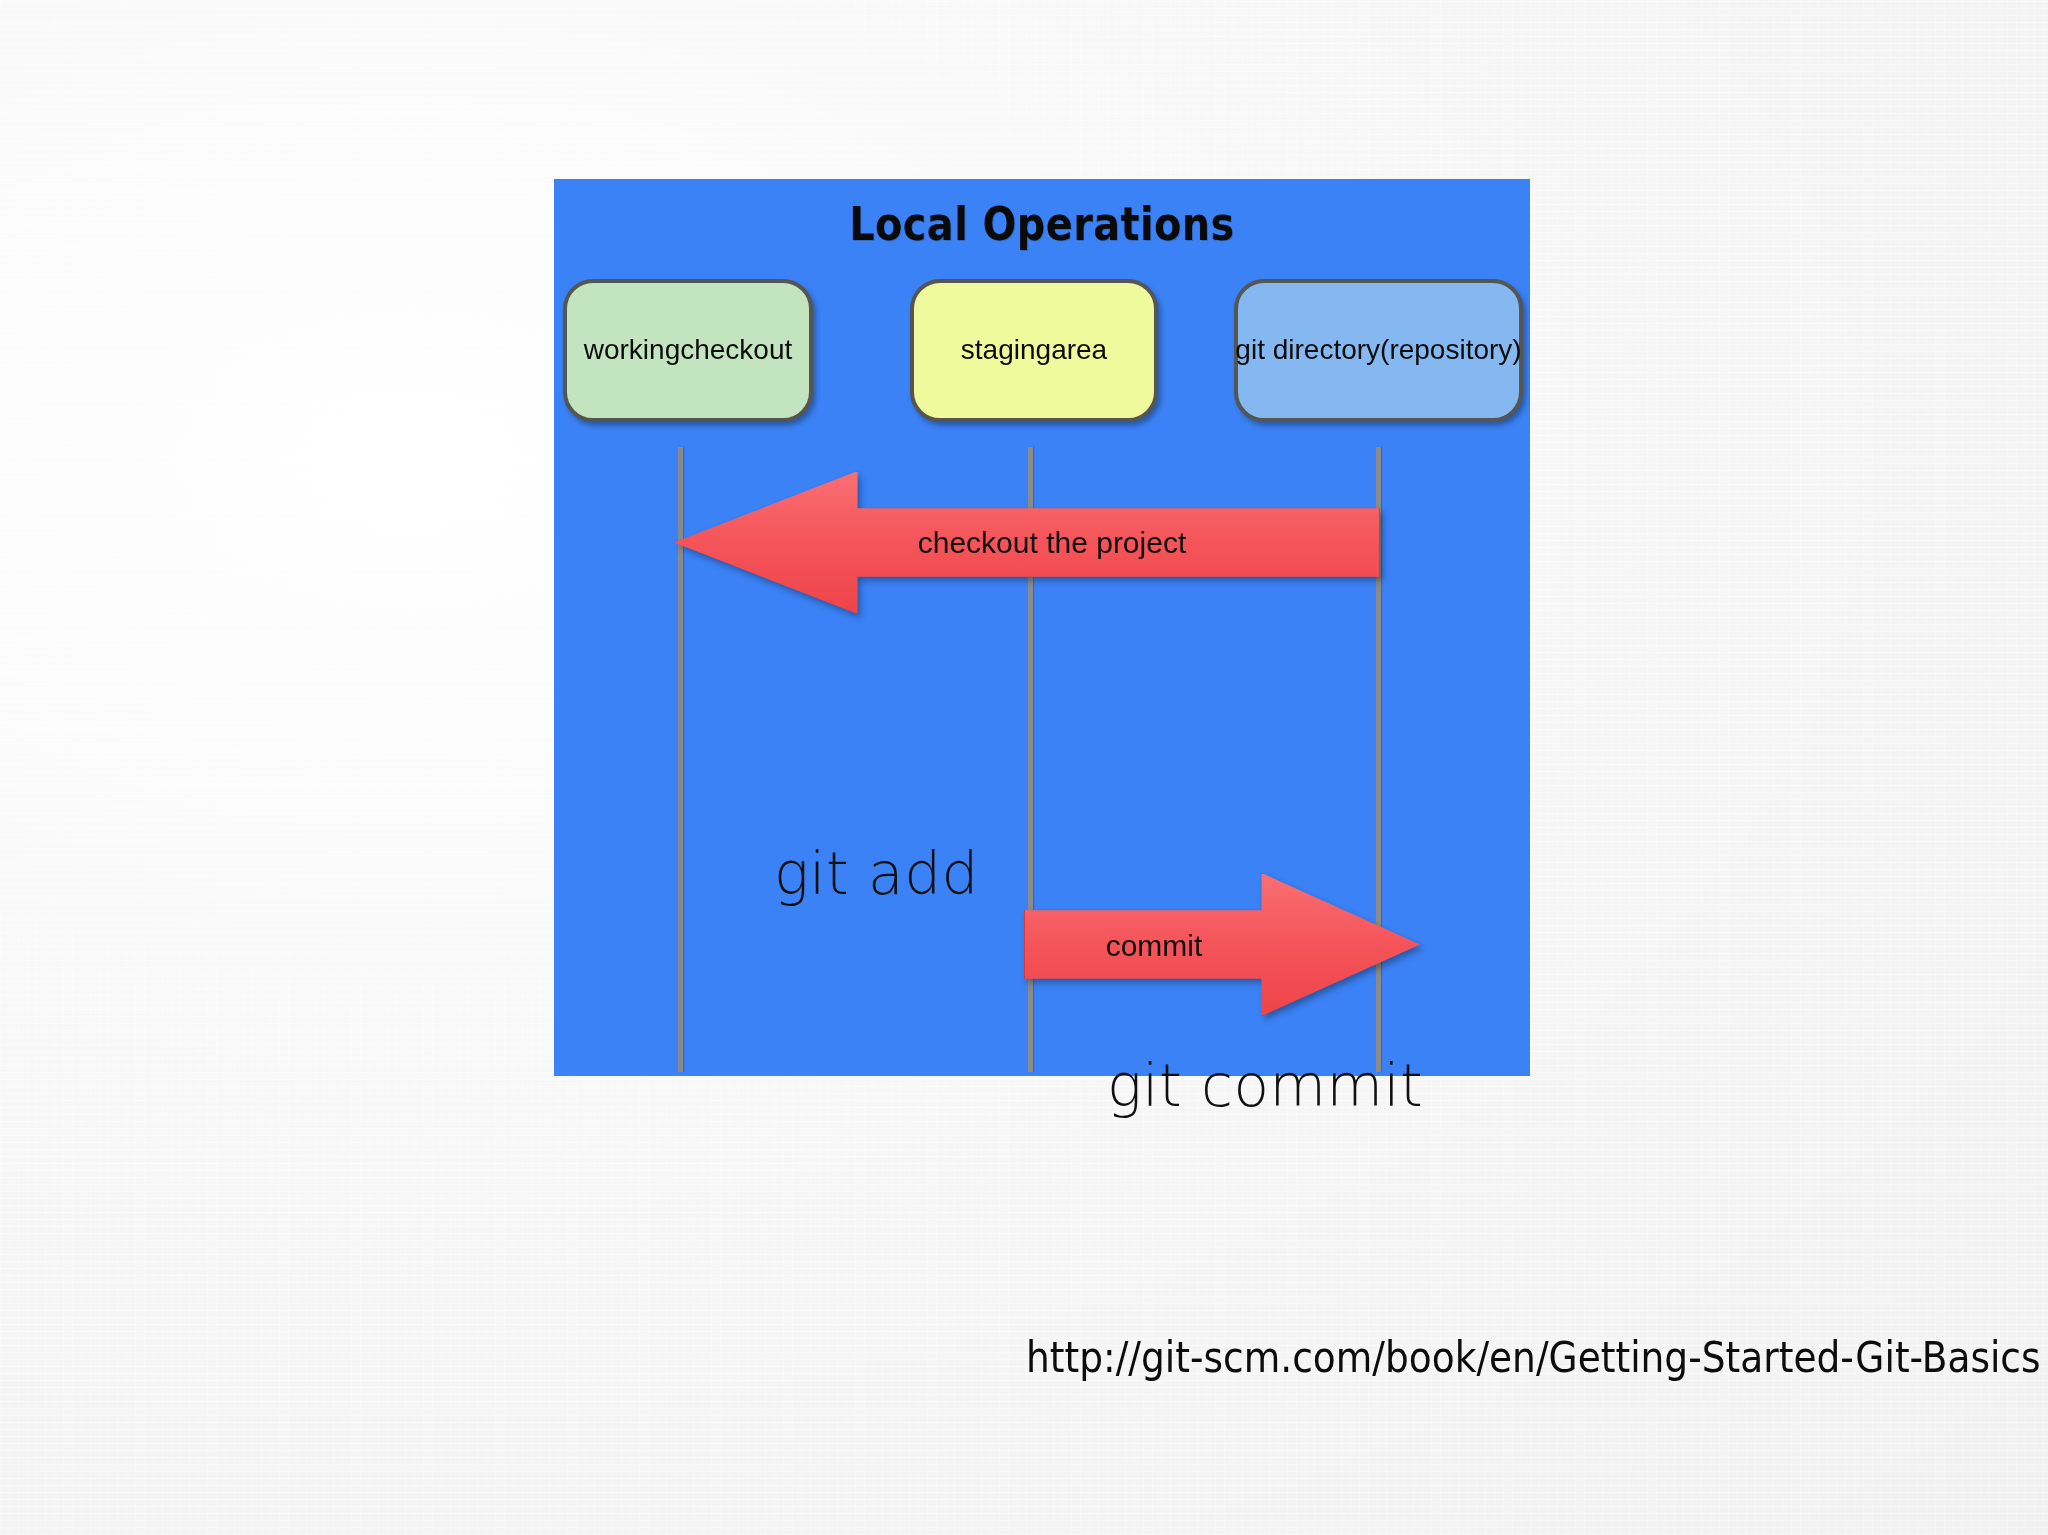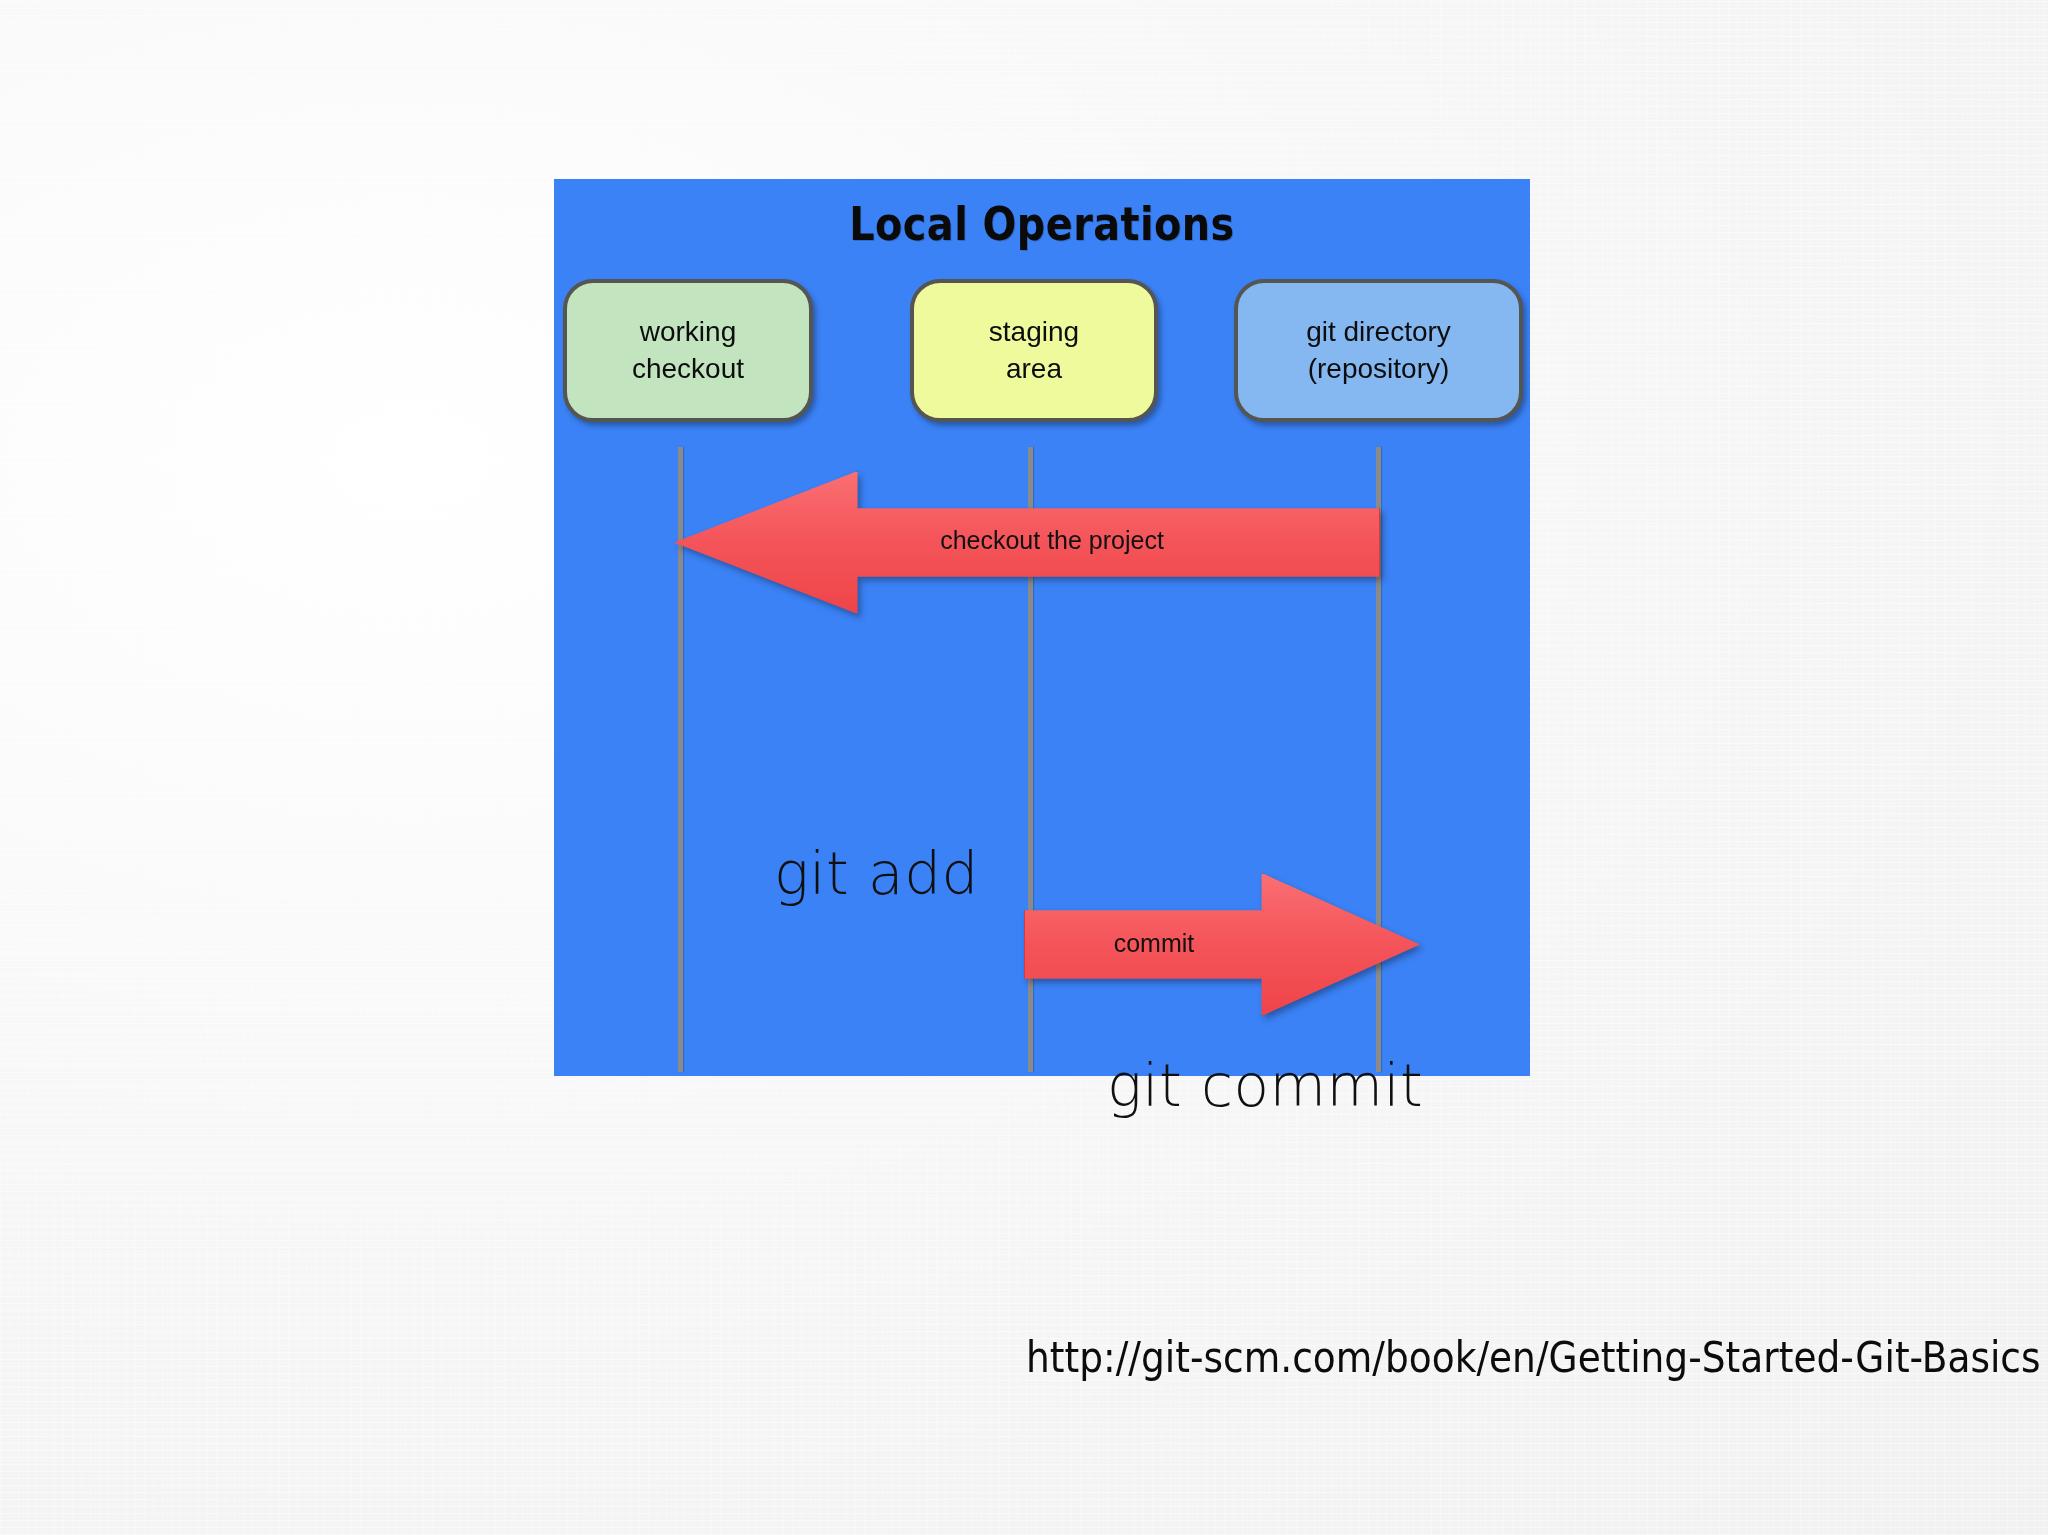--- a/index.html
+++ b/index.html
@@ -60,21 +60,21 @@
     text-shadow: 1px 1px 0 rgba(0,0,0,.18);
   }
 
   
   .state-box {
     position: absolute;
     box-sizing: border-box;
     border: 4px solid #555552;
     border-radius: 30px;
     display: flex;
-    flex-direction: column;
+    flex-direction: row;
     align-items: center;
     justify-content: center;
     text-align: center;
     font-family: "Liberation Sans", sans-serif;
     font-size: 28px;
     line-height: 1.32;
     color: #0d0d0d;
     box-shadow: 3px 4px 5px rgba(0,0,0,.30);
   }
   .state-box .bl { display: block; white-space: nowrap; }
@@ -99,21 +99,21 @@
     position: absolute;
     display: flex;
     align-items: center;
     filter: drop-shadow(3px 4px 3px rgba(0,0,0,.32));
   }
   .arrow-label {
     position: absolute;
     width: 100%;
     text-align: center;
     font-family: "Liberation Sans", sans-serif;
-    font-size: 25px;
+    font-size: 30px;
     color: #111;
     pointer-events: none;
   }
   .arrow-shape {
     width: 100%;
     height: 100%;
     background: linear-gradient(180deg, #fa6f72 0%, #f4555a 48%, #ef4449 100%);
     border: 1px solid #d33a41;
     box-sizing: border-box;
   }

